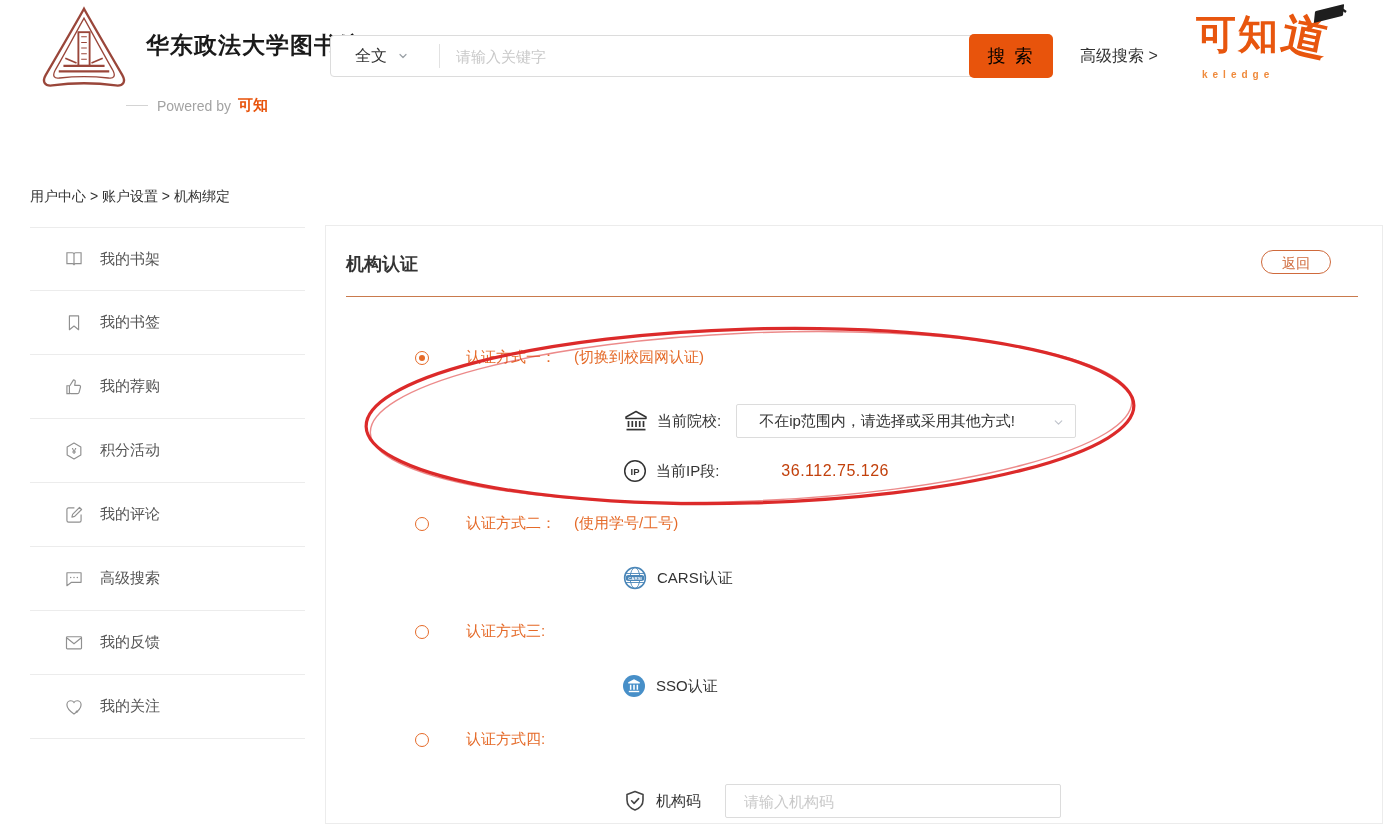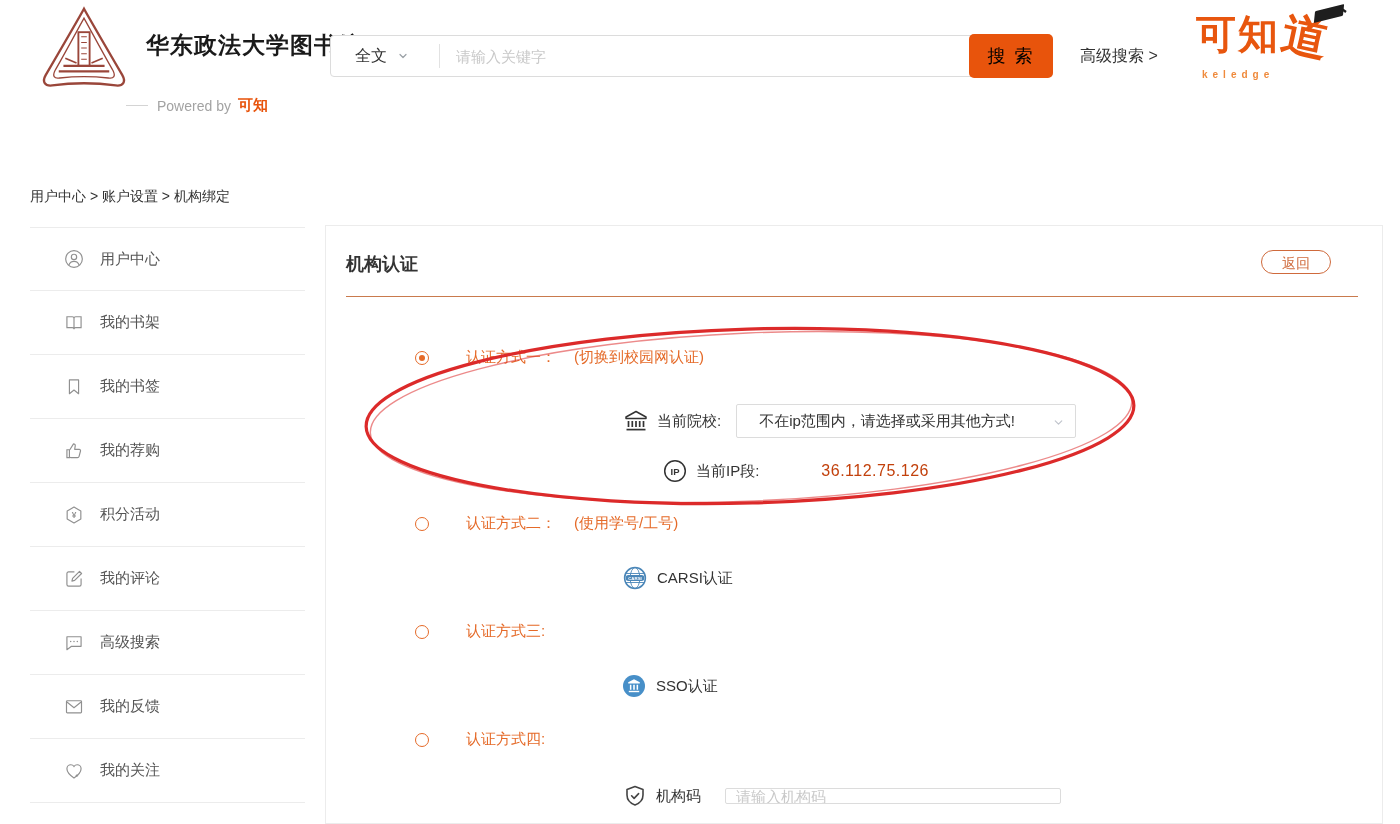--- a/index.html
+++ b/index.html
@@ -62,21 +62,21 @@
 
   .field-row { position:absolute; display:flex; align-items:center; }
   .field-icon { width:24px; height:24px; flex:0 0 auto; }
   .field-label { font-size:15px; color:#333; margin-left:9px; }
   .dropdown { position:relative; margin-left:15px; width:340px; height:34px; border:1px solid #dcdcdc; border-radius:2px; background:#fff; cursor:pointer; }
   .dropdown-value { line-height:32px; padding:0 30px 0 22px; font-size:15px; color:#333; white-space:nowrap; overflow:hidden; }
   .dropdown .chev { position:absolute; right:10px; top:11px; }
   .ip-value { font-size:16px; color:#c2410c; margin-left:62px; letter-spacing:.5px; }
   .link-row { position:absolute; display:flex; align-items:center; cursor:pointer; }
   .link-text { font-size:15px; color:#333; margin-left:10px; }
-  .code-input { margin-left:24px; width:336px; height:16px; border:1px solid #dcdcdc; border-radius:2px; font-size:15px; color:#333; padding:0 10px; outline:none; }
+  .code-input { margin-left:24px; width:336px; height:34px; border:1px solid #dcdcdc; border-radius:2px; font-size:15px; color:#333; padding:0 18px; outline:none; }
   .code-input::placeholder { color:#c9c9c9; }
 
   .annotation { position:absolute; left:350px; top:318px; width:800px; height:200px; pointer-events:none; z-index:6; }
 </style>
 </head>
 <body>
 
 <div class="page">
 
   <div class="header">
@@ -117,28 +117,20 @@
       <div class="kz-sub">keledge</div>
     </div>
   </div>
 
 
   <div class="breadcrumb">用户中心 &gt; 账户设置 &gt; 机构绑定</div>
 
   <div class="sidebar">
     <div class="side-item">
       <svg class="side-icon" viewBox="0 0 24 24" fill="none" stroke="#909090" stroke-width="1.4">
-        <circle cx="12" cy="12" r="10"></circle>
-          <circle cx="12" cy="9.5" r="3.2"></circle>
-          <path d="M5.8 19.4c1-3 3.3-4.6 6.2-4.6s5.2 1.6 6.2 4.6"></path>
-      </svg>
-      <span class="side-label">用户中心</span>
-    </div>
-    <div class="side-item">
-      <svg class="side-icon" viewBox="0 0 24 24" fill="none" stroke="#909090" stroke-width="1.4">
         <path d="M3.5 4.5H10a2 2 0 0 1 2 2v13a2 2 0 0 0-2-2H3.5zM20.5 4.5H14a2 2 0 0 0-2 2v13a2 2 0 0 1 2-2h6.5z"></path>
       </svg>
       <span class="side-label">我的书架</span>
     </div>
     <div class="side-item">
       <svg class="side-icon" viewBox="0 0 24 24" fill="none" stroke="#909090" stroke-width="1.4">
         <path d="M6.5 3.5h11V20l-5.5-4.3L6.5 20z" stroke-linejoin="round"></path>
       </svg>
       <span class="side-label">我的书签</span>
     </div>
@@ -207,21 +199,21 @@
       </svg>
       <span class="field-label">当前院校:</span>
       <div class="dropdown">
         <div class="dropdown-value">不在ip范围内，请选择或采用其他方式!</div>
         <svg class="chev" width="13" height="13" viewBox="0 0 24 24">
           <path d="M6 9l6 6 6-6" fill="none" stroke="#c0c4cc" stroke-width="2.2" stroke-linecap="round" stroke-linejoin="round"></path>
         </svg>
       </div>
     </div>
 
-    <div class="field-row" style="left:297px; top:233px;margin-left:40px;">
+    <div class="field-row" style="left:297px; top:233px;">
       <svg class="field-icon" viewBox="0 0 24 24">
         <circle cx="12" cy="12" r="10.3" fill="none" stroke="#333" stroke-width="1.5"></circle>
         <text x="12" y="15.8" text-anchor="middle" font-size="9.5" font-weight="bold" fill="#333">IP</text>
       </svg>
       <span class="field-label">当前IP段:</span>
       <span class="ip-value">36.112.75.126</span>
     </div>
 
     <div class="method-row" style="left:89px; top:288px;">
       <span class="radio"></span>

